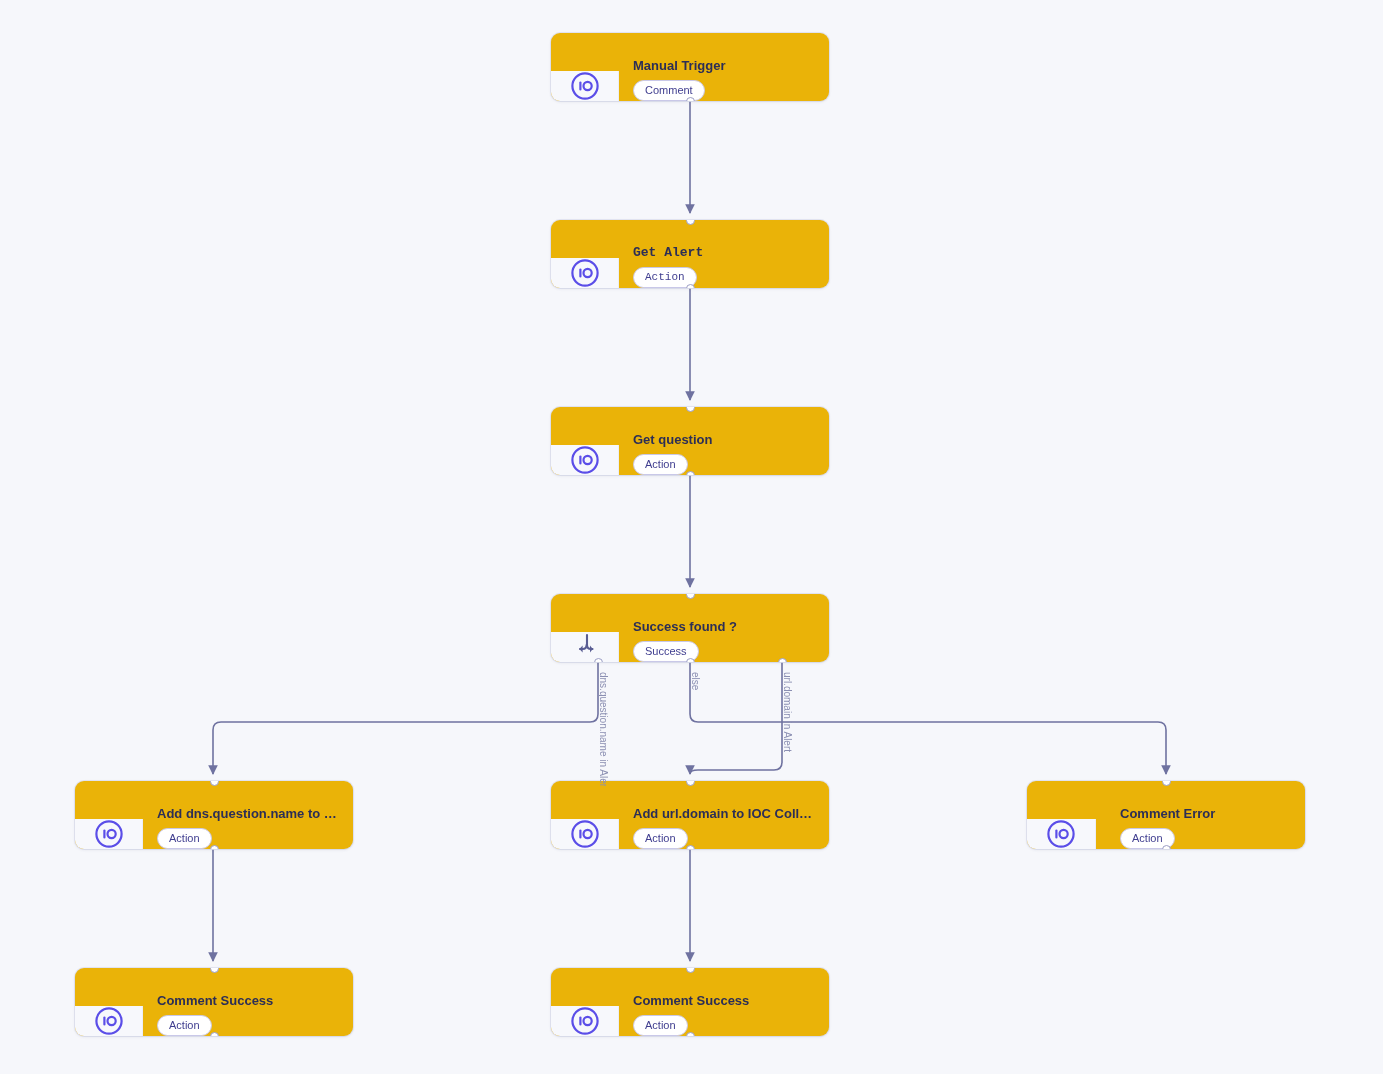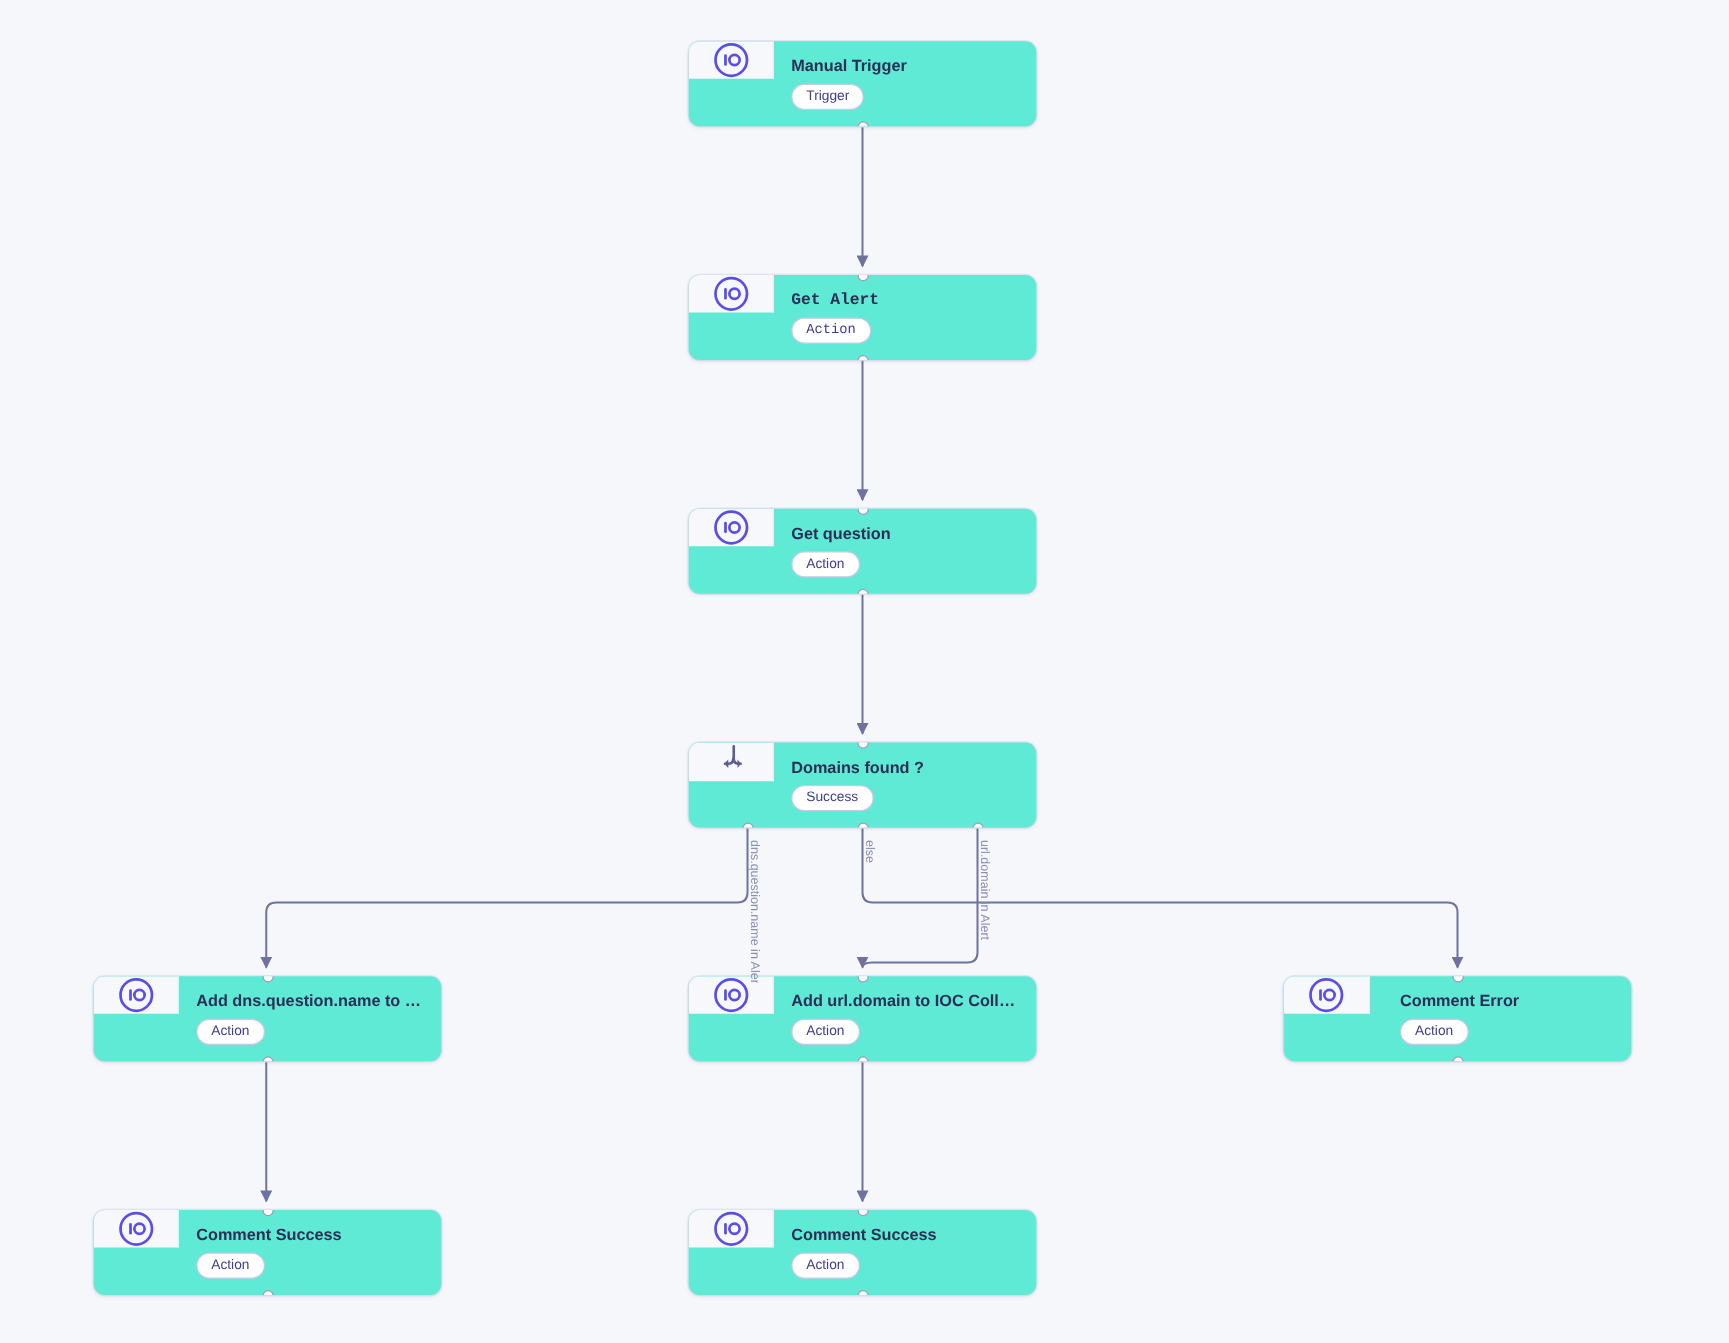--- a/index.html
+++ b/index.html
@@ -11,22 +11,22 @@
   }
   #canvas { position: relative; width: 1383px; height: 1074px; }
 
   
   #edges { position: absolute; inset: 0; width: 1383px; height: 1074px; pointer-events: none; }
 
   
   .node {
     position: absolute;
     display: flex;
-    align-items: flex-start;
-    background: #5eead4;
+    align-items: flex-end;
+    background: #eab308;
     border-radius: 9px;
     box-shadow: 0 1px 3px rgba(60,64,110,0.10), 0 0 0 1px rgba(224,227,240,0.85);
     overflow: hidden;
   }
   .node-icon-panel {
     flex: 0 0 auto;
     background: #f7f8fc;
     border-right: 1px solid #eceef6;
     display: flex;
     align-items: center;
@@ -129,21 +129,21 @@
       <span>
         <svg class="io-icon" width="30" height="30" viewBox="0 0 30 30" xmlns="http://www.w3.org/2000/svg">
           <circle cx="15" cy="15" r="12.6" fill="none" stroke="#5b4ee8" stroke-width="2.2"></circle>
           <rect x="9.3" y="10.4" width="2.2" height="9.2" rx="1.1" fill="#5b4ee8"></rect>
           <circle cx="17.6" cy="15" r="4.1" fill="none" stroke="#5b4ee8" stroke-width="2.2"></circle>
         </svg>
       </span>
     </div>
     <div class="node-body">
       <div class="node-title">Manual Trigger</div>
-      <div class="badge">Trigger</div>
+      <div class="badge">Comment</div>
     </div>
     <div class="handle" style="left:139px; top:68px;"></div>
   </div>
 
   <div class="node" style="left:551px; top:220px; width:278px; height:68px;font-family:Liberation Mono, monospace;">
     <div class="node-icon-panel" style="width:68px;">
       <span>
         <svg class="io-icon" width="30" height="30" viewBox="0 0 30 30" xmlns="http://www.w3.org/2000/svg">
           <circle cx="15" cy="15" r="12.6" fill="none" stroke="#5b4ee8" stroke-width="2.2"></circle>
           <rect x="9.3" y="10.4" width="2.2" height="9.2" rx="1.1" fill="#5b4ee8"></rect>
@@ -182,21 +182,21 @@
       <span>
         <svg width="26" height="26" viewBox="0 0 26 26" xmlns="http://www.w3.org/2000/svg" fill="none" stroke="#5a5d93" stroke-width="2.1" stroke-linecap="round" stroke-linejoin="round">
           <path d="M15 3 L15 13 Q15 17 19 17 L20.5 17"></path>
           <path d="M14.6 13 Q14.6 17 10.6 17 L8 17"></path>
           <path d="M18 13.6 L20.8 17 L18 20.4" fill="#5a5d93" stroke="none"></path>
           <path d="M10.6 13.6 L7.4 17 L10.6 20.4" fill="#5a5d93" stroke="none"></path>
         </svg>
       </span>
     </div>
     <div class="node-body">
-      <div class="node-title">Domains found ?</div>
+      <div class="node-title">Success found ?</div>
       <div class="badge">Success</div>
     </div>
     <div class="handle" style="left:139px; top:0px;"></div>
     <div class="handle" style="left:47px; top:68px;"></div>
     <div class="handle" style="left:139px; top:68px;"></div>
     <div class="handle" style="left:231px; top:68px;"></div>
   </div>
 
   <div class="node" style="left:75px; top:781px; width:278px; height:68px;">
     <div class="node-icon-panel" style="width:68px;">

